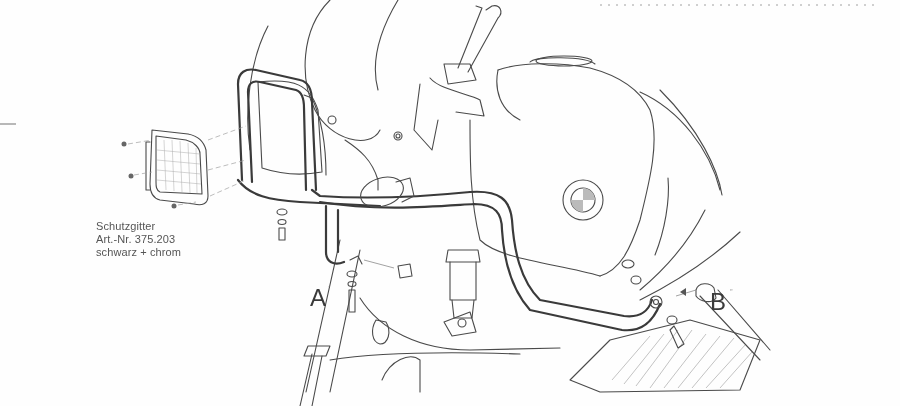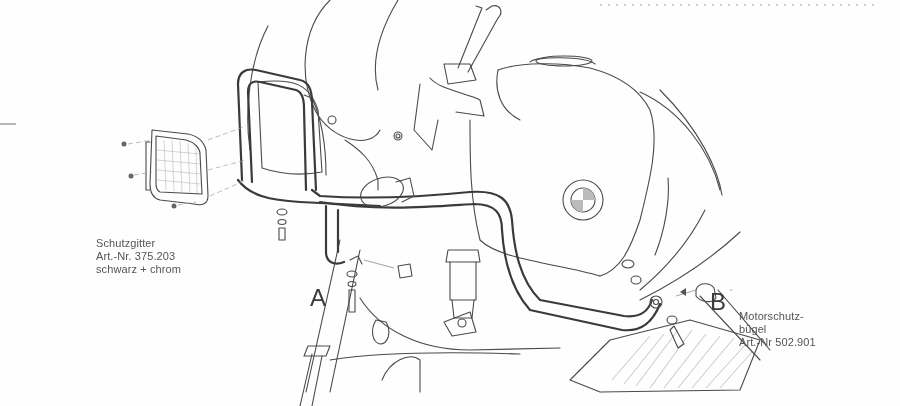--- a/index.html
+++ b/index.html
@@ -143,29 +143,24 @@
 
     <ellipse cx="628" cy="264" rx="6" ry="4" class="fl"></ellipse>
     <ellipse cx="636" cy="280" rx="5" ry="4" class="fl"></ellipse>
     <ellipse cx="672" cy="320" rx="5" ry="4" class="fl"></ellipse>
     <path class="fl" d="M674 326 L684 344 L678 348 L670 330 Z"></path>
     <path class="fl" d="M696 290 C698 282 710 282 714 288 L716 298 C712 304 700 302 696 296 Z"></path>
     <line x1="676" y1="296" x2="696" y2="290" class="thin"></line>
     <path d="M680 292 L686 288 L686 296 Z" fill="#555"></path>
   </svg>
 
-  <div class="lbl" style="left:96px; top:237px;">
+  <div class="lbl" style="left:96px; top:220px;">
     <div>Schutzgitter</div>
     <div>Art.-Nr. 375.203</div>
     <div>schwarz + chrom</div>
   </div>
 
-  <div class="lbl" style="left:739px; top:310px;">
-    <div>Motorschutz-</div>
-    <div>bügel</div>
-    <div>Art.-Nr 502.901</div>
-  </div>
 
   <div class="callout" style="left:310px; top:286px;">A</div>
   <div class="callout-mark" style="left:328px; top:284px;">´</div>
   <div class="callout" style="left:710px; top:290px;">B</div>
   <div class="callout-mark" style="left:730px; top:288px;">ˮ</div>
 </div>
 
 </body></html>

